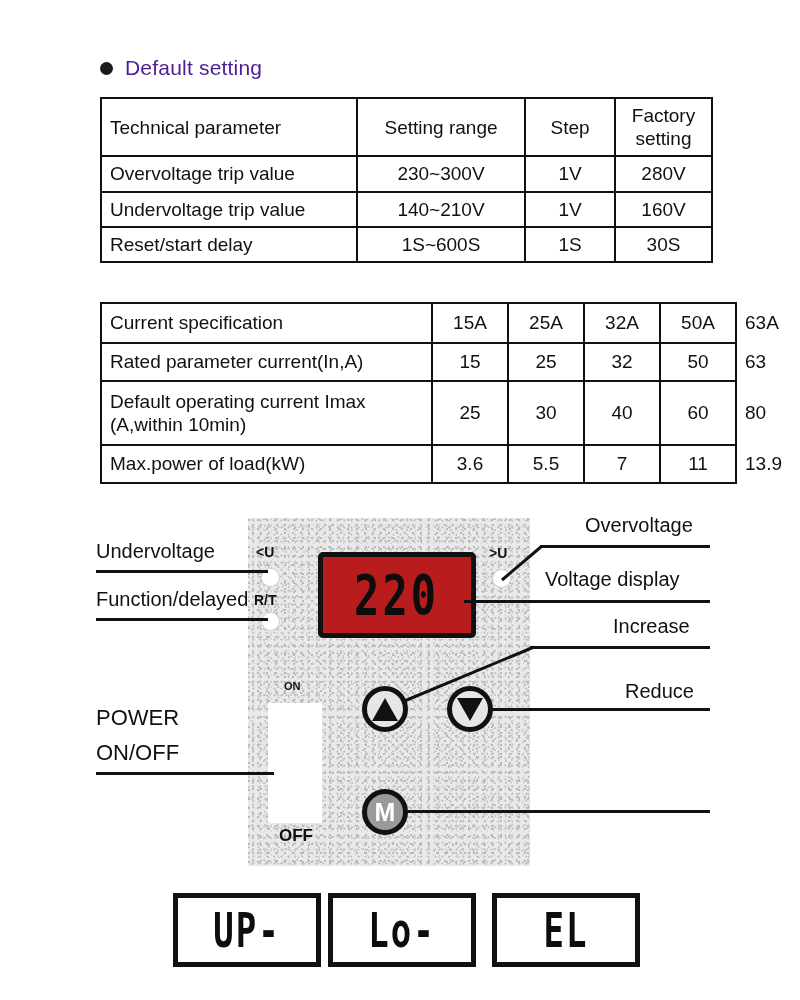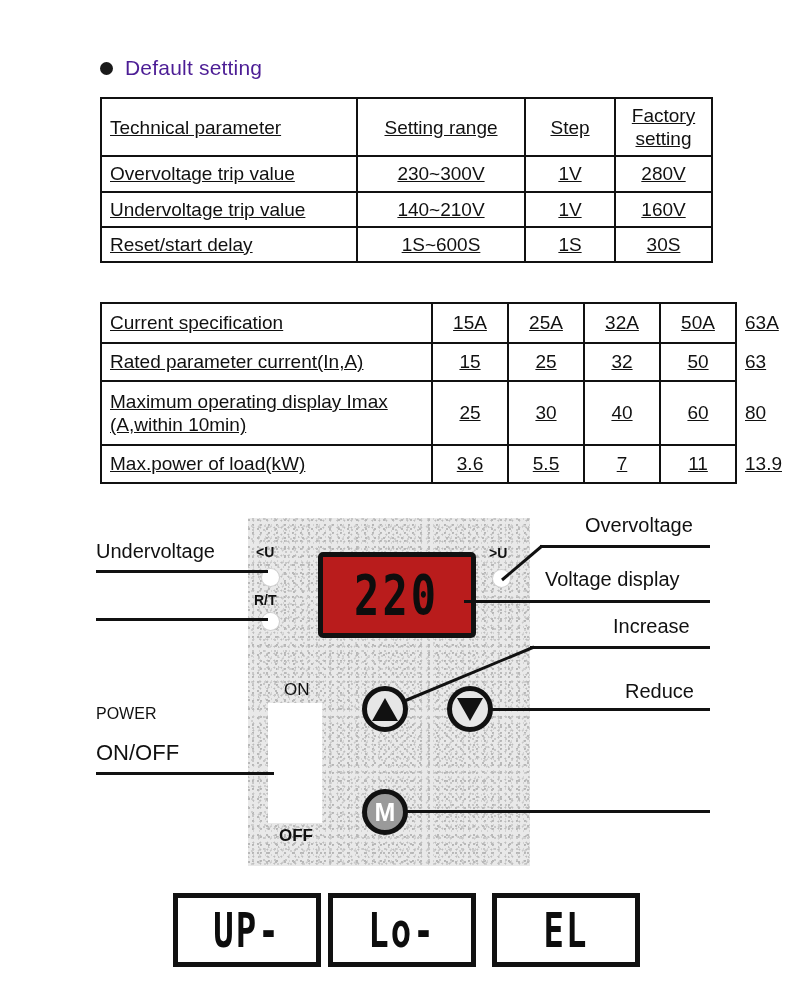--- a/index.html
+++ b/index.html
@@ -37,21 +37,20 @@
     letter-spacing: 0.2px;
     color: #4c1d95;
   }
 
   
   table.spec {
     position: absolute;
     border-collapse: collapse;
     table-layout: fixed;
     background: #a16207;
-    text-decoration: underline;
   }
   table.spec td {
     border: 2.5px solid #111111;
     font-size: 19px;
     color: #111111;
     padding: 5px 8px;
     line-height: 1.22;
     background: #ffffff;
   }
   td.l { text-align: left; }
@@ -153,22 +152,22 @@
     left: 268px;
     top: 203px;
     width: 54px;
     height: 120px;
     background: #ffffff;
   }
   #label-on {
     position: absolute;
     left: 284px;
     top: 180px;
-    font-size: 17px;
-    font-weight: normal;
+    font-size: 11px;
+    font-weight: bold;
     color: #111111;
   }
   #label-off {
     position: absolute;
     left: 279px;
     top: 326px;
     font-size: 17px;
     font-weight: bold;
     color: #111111;
   }
@@ -308,21 +307,21 @@
     <tr style="height:38px">
       <td class="l">Rated parameter current(In,A)</td>
       <td class="c">15</td>
       <td class="c">25</td>
       <td class="c">32</td>
       <td class="c">50</td>
       <td class="c">63</td>
     </tr>
     <tr style="height:64px">
       <td class="l">
-        <span>Maximum operating display Imax</span><br>
+        <span>Default operating current Imax</span><br>
         <span>(A,within 10min)</span>
       </td>
       <td class="c">25</td>
       <td class="c">30</td>
       <td class="c">40</td>
       <td class="c">60</td>
       <td class="c">80</td>
     </tr>
     <tr style="height:38px">
       <td class="l">Max.power of load(kW)</td>
@@ -362,23 +361,24 @@
   <div class="rbtn" id="btn-down">
     <span class="tri-down"></span>
   </div>
   <div class="rbtn" id="btn-menu">
     <span class="m-glyph">M</span>
   </div>
 
   <div class="callout" style="left:96px; top:40px;">Undervoltage</div>
   <div class="leader" style="left:96px; top:70px; width:172px;"></div>
 
+  <div class="callout" style="left:96px; top:88px;">Function/delayed</div>
   <div class="leader" style="left:96px; top:118px; width:172px;"></div>
 
-  <div class="callout" style="left:96px; top:205px; font-size:16px;">POWER</div>
+  <div class="callout" style="left:96px; top:205px; font-size:22px;">POWER</div>
   <div class="callout" style="left:96px; top:240px; font-size:22px;text-align:center;">ON/OFF</div>
   <div class="leader" style="left:96px; top:272px; width:178px;"></div>
 
   <div class="callout" style="left:585px; top:14px;">Overvoltage</div>
   <div class="leader" style="left:540px; top:45px; width:170px;"></div>
   <svg style="position:absolute; left:498px; top:42px; width:50px; height:42px;">
     <line x1="4" y1="38" x2="44" y2="4" stroke="#111111" stroke-width="3"></line>
   </svg>
 
   <div class="callout" style="left:545px; top:68px;">Voltage display</div>

